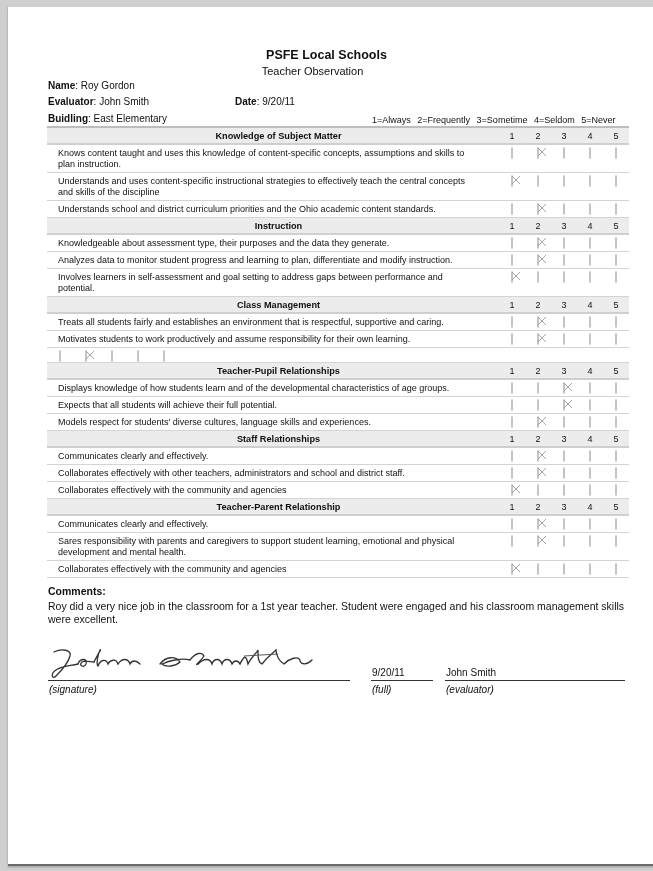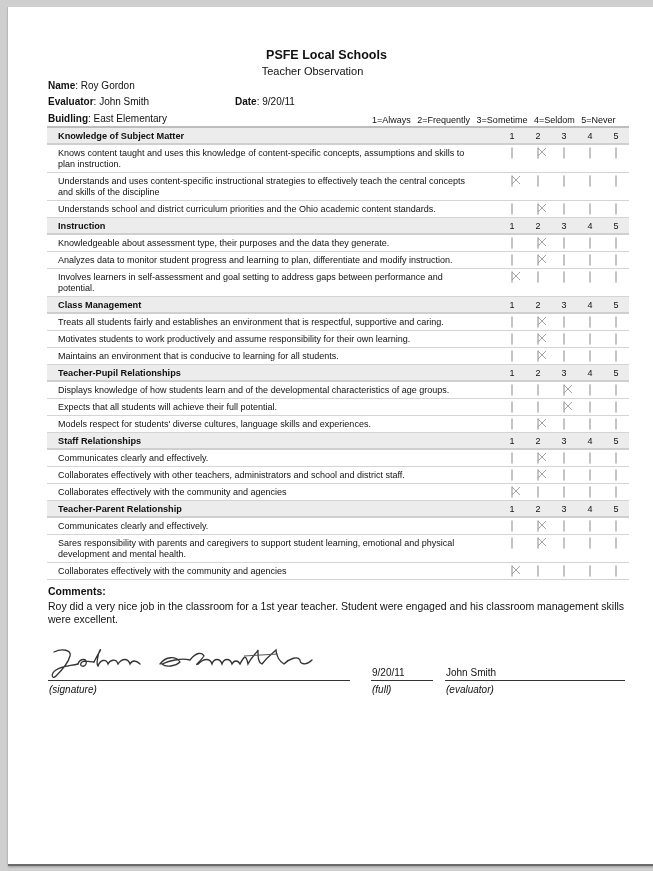--- a/index.html
+++ b/index.html
@@ -33,21 +33,21 @@
   .grid {
     position: absolute; left: 47px; top: 126px; width: 582px;
     border-top: 2px solid #bdbdbd;
   }
   .section-header {
     display: flex; height: 15px; align-items: center;
     background: #ececec;
     border-bottom: 2px solid #cfcfcf;
     font-size: 9.2px; font-weight: bold;
   }
-  .section-header .label { flex: 1; padding-left: 11px; }
+  .section-header .label { flex: 1; padding-left: 11px; text-align: center; }
   .cols { display: flex; width: 130px; padding-left: 0; }
   .cols .col { width: 26px; text-align: center; font-weight: normal; font-size: 9px; }
   .item {
     display: flex; align-items: flex-start;
     border-bottom: 1.5px solid #d4d4d4;
     font-size: 9px; line-height: 11px;
   }
   .item .text { flex: 1; padding: 3px 0 2px 11px; padding-right: 20px; }
   .item .cols { padding-top: 3px; }
   .box {
@@ -221,21 +221,20 @@
         <span class="col"><span class="box" role="checkbox" aria-checked="false"></span></span>
         <span class="col"><span class="box checked" role="checkbox" aria-checked="true"><span><svg width="8" height="8" viewBox="0 0 8 8">
                 <path d="M0 0 L8 8 M8 0 L0 8" stroke="#9a9a9a" stroke-width="0.9"></path>
               </svg></span></span></span>
         <span class="col"><span class="box" role="checkbox" aria-checked="false"></span></span>
         <span class="col"><span class="box" role="checkbox" aria-checked="false"></span></span>
         <span class="col"><span class="box" role="checkbox" aria-checked="false"></span></span>
       </div>
     </div>
     <div class="item">
-      <span class="text">Maintains an environment that is conducive to learning for all students.</span>
       <div class="cols">
         <span class="col"><span class="box" role="checkbox" aria-checked="false"></span></span>
         <span class="col"><span class="box checked" role="checkbox" aria-checked="true"><span><svg width="8" height="8" viewBox="0 0 8 8">
                 <path d="M0 0 L8 8 M8 0 L0 8" stroke="#9a9a9a" stroke-width="0.9"></path>
               </svg></span></span></span>
         <span class="col"><span class="box" role="checkbox" aria-checked="false"></span></span>
         <span class="col"><span class="box" role="checkbox" aria-checked="false"></span></span>
         <span class="col"><span class="box" role="checkbox" aria-checked="false"></span></span>
       </div>
     </div>

